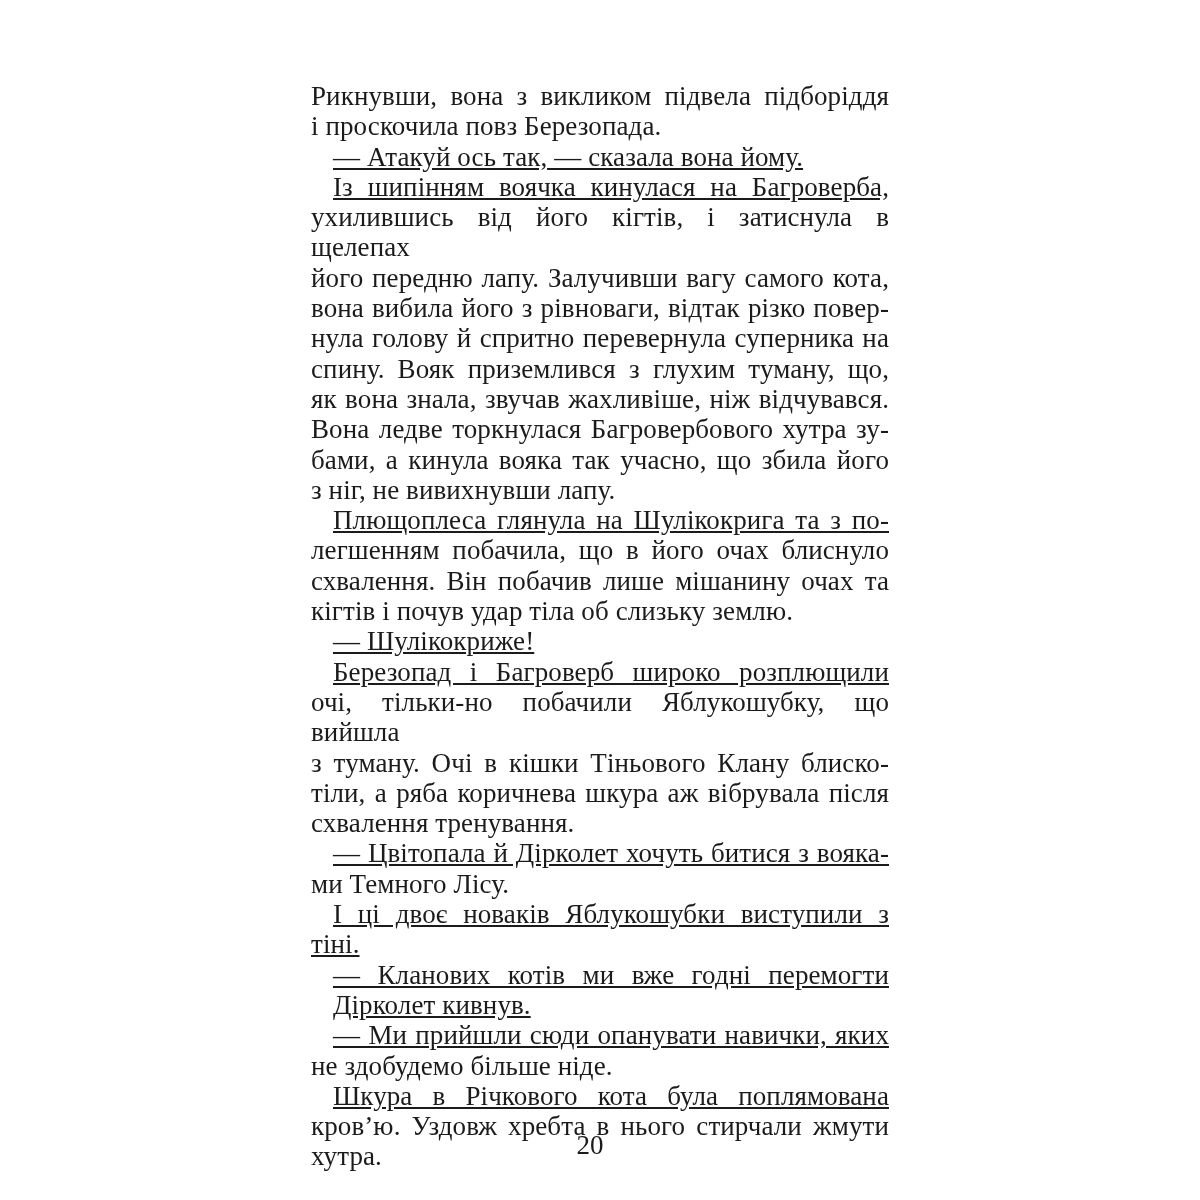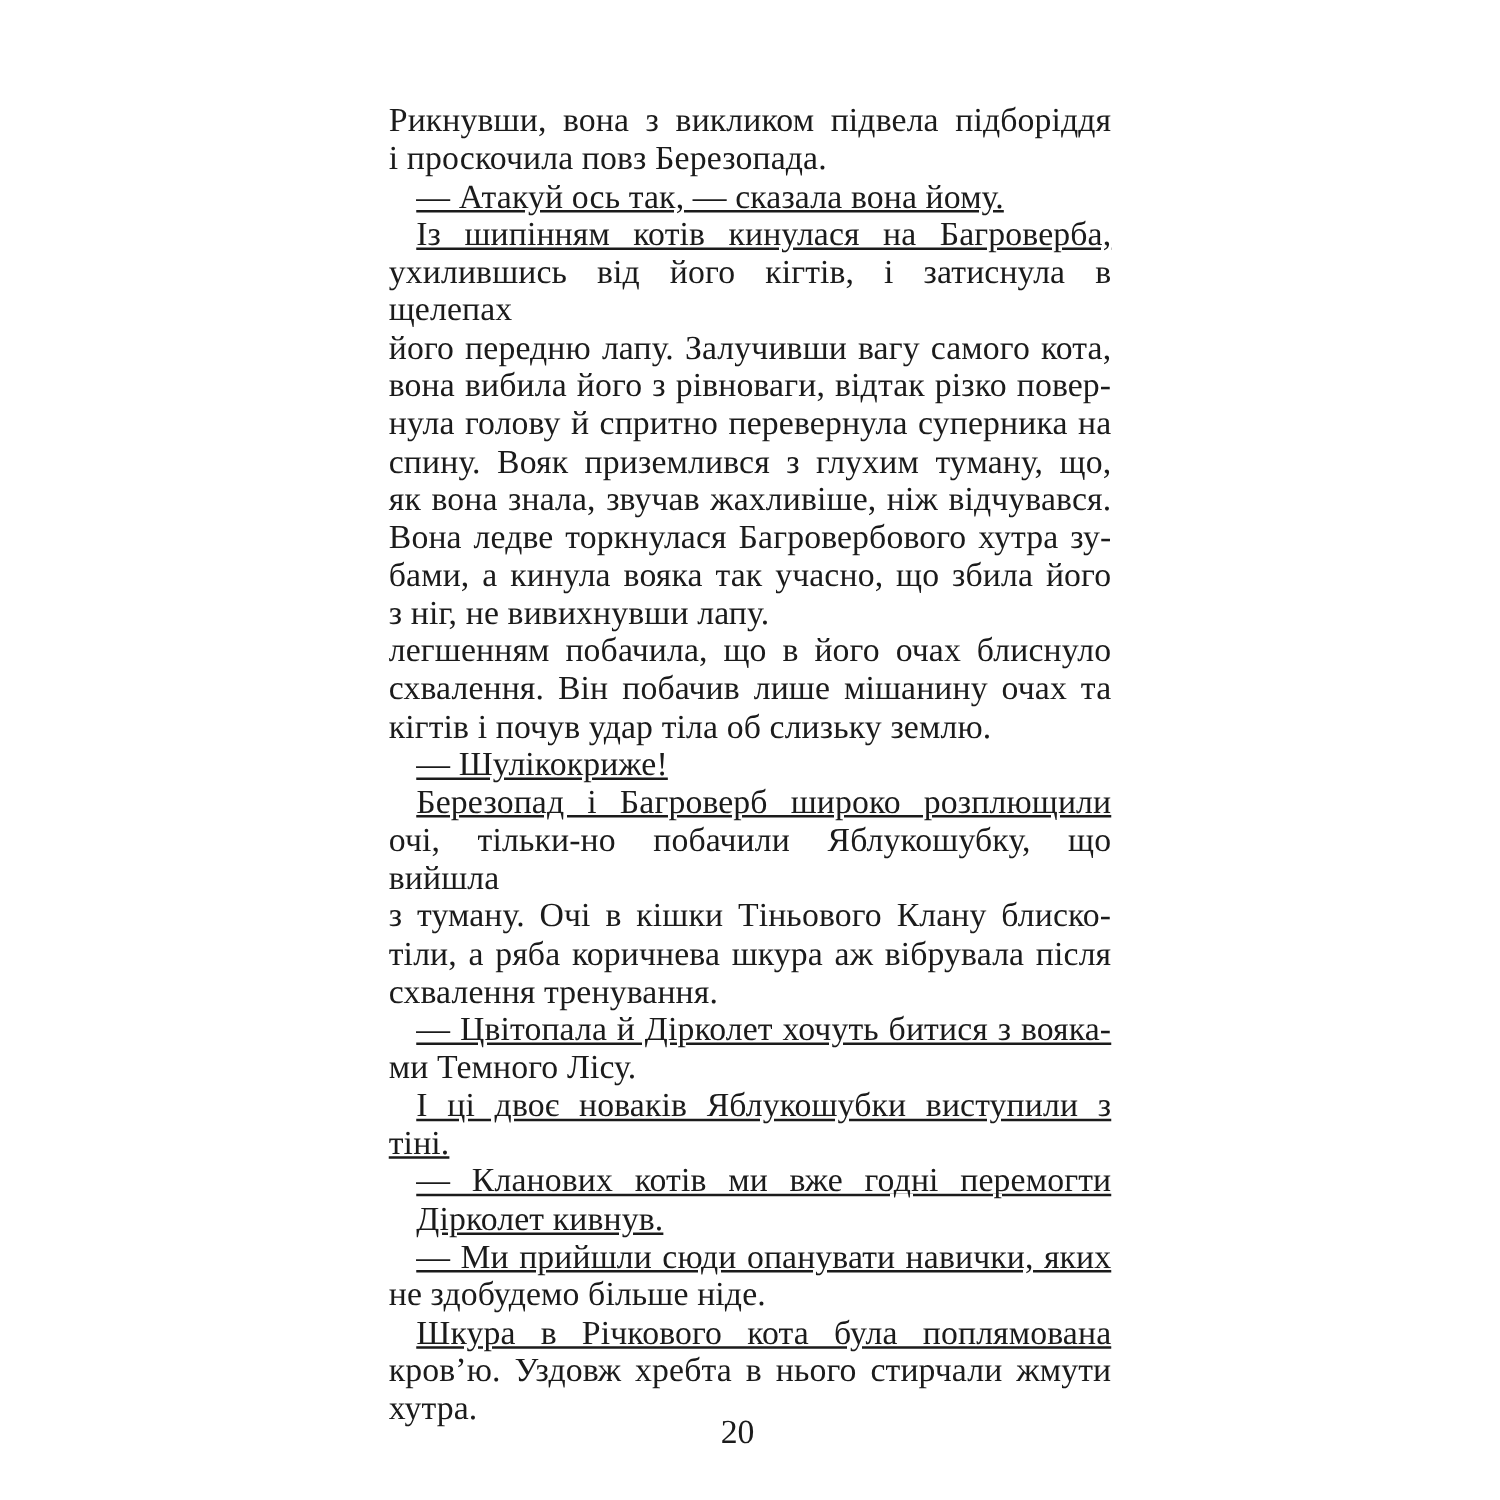--- a/index.html
+++ b/index.html
@@ -53,30 +53,31 @@
   }
 </style>
 </head>
 <body>
 
 <div class="page">
   <div class="text-block">
       <div class="line">Рикнувши, вона з викликом підвела підборіддя</div>
       <div class="line last">і проскочила повз Березопада.</div>
       <div class="line indent last">— Атакуй ось так, — сказала вона йому.</div>
-      <div class="line indent">Із шипінням котів кинулася на Багроверба,</div>
+      <div class="line indent">Із шипінням воячка кинулася на Багроверба,</div>
       <div class="line">ухилившись від його кігтів, і затиснула в щелепах</div>
       <div class="line">його передню лапу. Залучивши вагу самого кота,</div>
       <div class="line">вона вибила його з рівноваги, відтак різко повер-</div>
       <div class="line">нула голову й спритно перевернула суперника на</div>
       <div class="line">спину. Вояк приземлився з глухим туману, що,</div>
       <div class="line">як вона знала, звучав жахливіше, ніж відчувався.</div>
       <div class="line">Вона ледве торкнулася Багровербового хутра зу-</div>
       <div class="line">бами, а кинула вояка так учасно, що збила його</div>
       <div class="line last">з ніг, не вивихнувши лапу.</div>
+      <div class="line indent">Плющоплеса глянула на Шулікокрига та з по-</div>
       <div class="line">легшенням побачила, що в його очах блиснуло</div>
       <div class="line">схвалення. Він побачив лише мішанину очах та</div>
       <div class="line last">кігтів і почув удар тіла об слизьку землю.</div>
       <div class="line indent last">— Шулікокриже!</div>
       <div class="line indent">Березопад і Багроверб широко розплющили</div>
       <div class="line">очі, тільки-но побачили Яблукошубку, що вийшла</div>
       <div class="line">з туману. Очі в кішки Тіньового Клану блиско-</div>
       <div class="line">тіли, а ряба коричнева шкура аж вібрувала після</div>
       <div class="line last">схвалення тренування.</div>
       <div class="line indent">— Цвітопала й Дірколет хочуть битися з вояка-</div>

